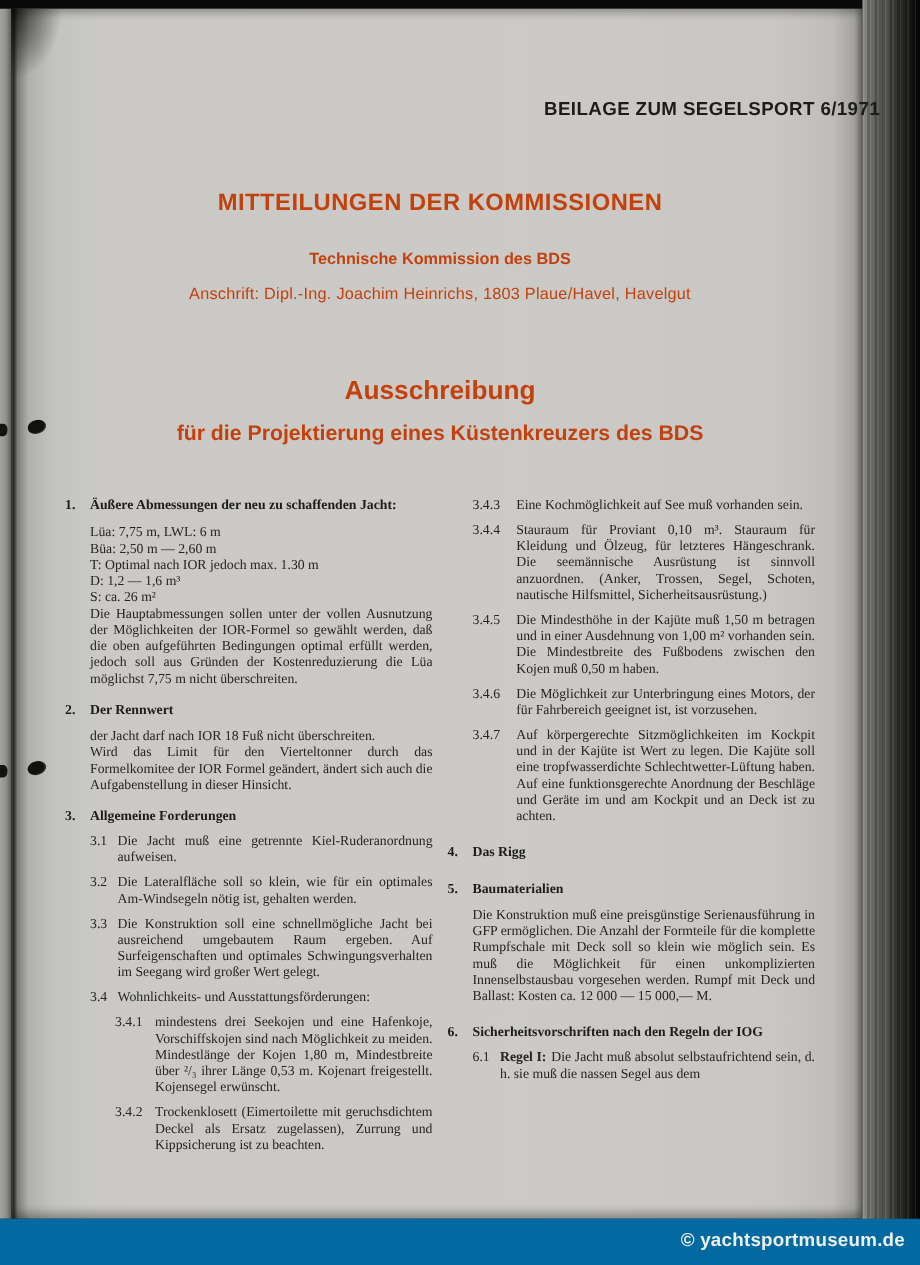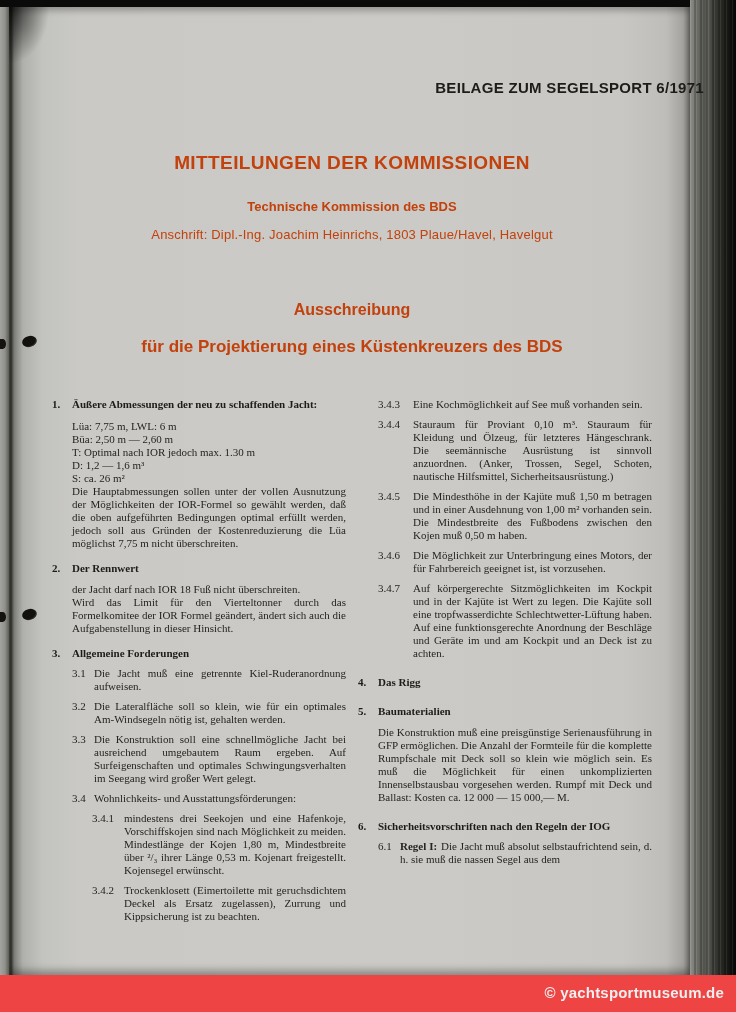--- a/index.html
+++ b/index.html
@@ -45,38 +45,38 @@
   }
   .hole-1{left:22px; top:336px;}
   .hole-2{left:22px; top:609px;}
   .hole-edge{
     position:absolute; left:0; width:6px; height:10px; background:#14130f;
     border-radius:0 55% 55% 0 / 0 50% 50% 0;
   }
   .hole-edge-1{top:339px;}
   .hole-edge-2{top:612px;}
   .bottom-bar{
-    position:absolute; left:0; bottom:0; width:100%; height:37px; background:#ef4444;
+    position:absolute; left:0; bottom:0; width:100%; height:37px; background:#0369a1;
   }
   .watermark{
     position:absolute; right:12px; top:9px;
     font-family:"Liberation Sans", sans-serif; font-weight:bold; font-size:15px;
     color:var(--watermark_text_color); letter-spacing:.2px;
   }
   
   .masthead{
     position:absolute; top:79px; right:32px;
     font-family:"Liberation Sans", sans-serif; font-weight:bold; font-size:15px;
     letter-spacing:.3px; color:#1d1c19;
   }
   .centered{position:absolute; left:52px; width:600px; text-align:center; color:#c2410c;}
   .main-title{top:152px; font-family:"Liberation Sans", sans-serif; font-weight:bold; font-size:19px; letter-spacing:.4px;}
   .sub-title{top:199px; font-family:"Liberation Sans", sans-serif; font-weight:bold; font-size:13px;}
   .address-line{top:227px; font-family:"Liberation Sans", sans-serif; font-size:13px; letter-spacing:.2px;}
-  .doc-title-1{top:301px; font-family:"Liberation Sans", sans-serif; font-weight:bold; font-size:16px;}
+  .doc-title-1{top:301px; font-family:"Liberation Sans", sans-serif; font-weight:bold; font-size:21px;}
   .doc-title-2{top:337px; font-family:"Liberation Sans", sans-serif; font-weight:bold; font-size:17px;}
   .columns{
     position:absolute; left:52px; top:398px; width:600px;
     display:flex; gap:12px;
     font-size:11px; line-height:13px;
   }
   .col{width:294px;}
   .sec{margin-top:12px;}
   .sec:first-child{margin-top:0;}
   .sec-head{display:flex; font-weight:bold; color:#1d1c19;}

